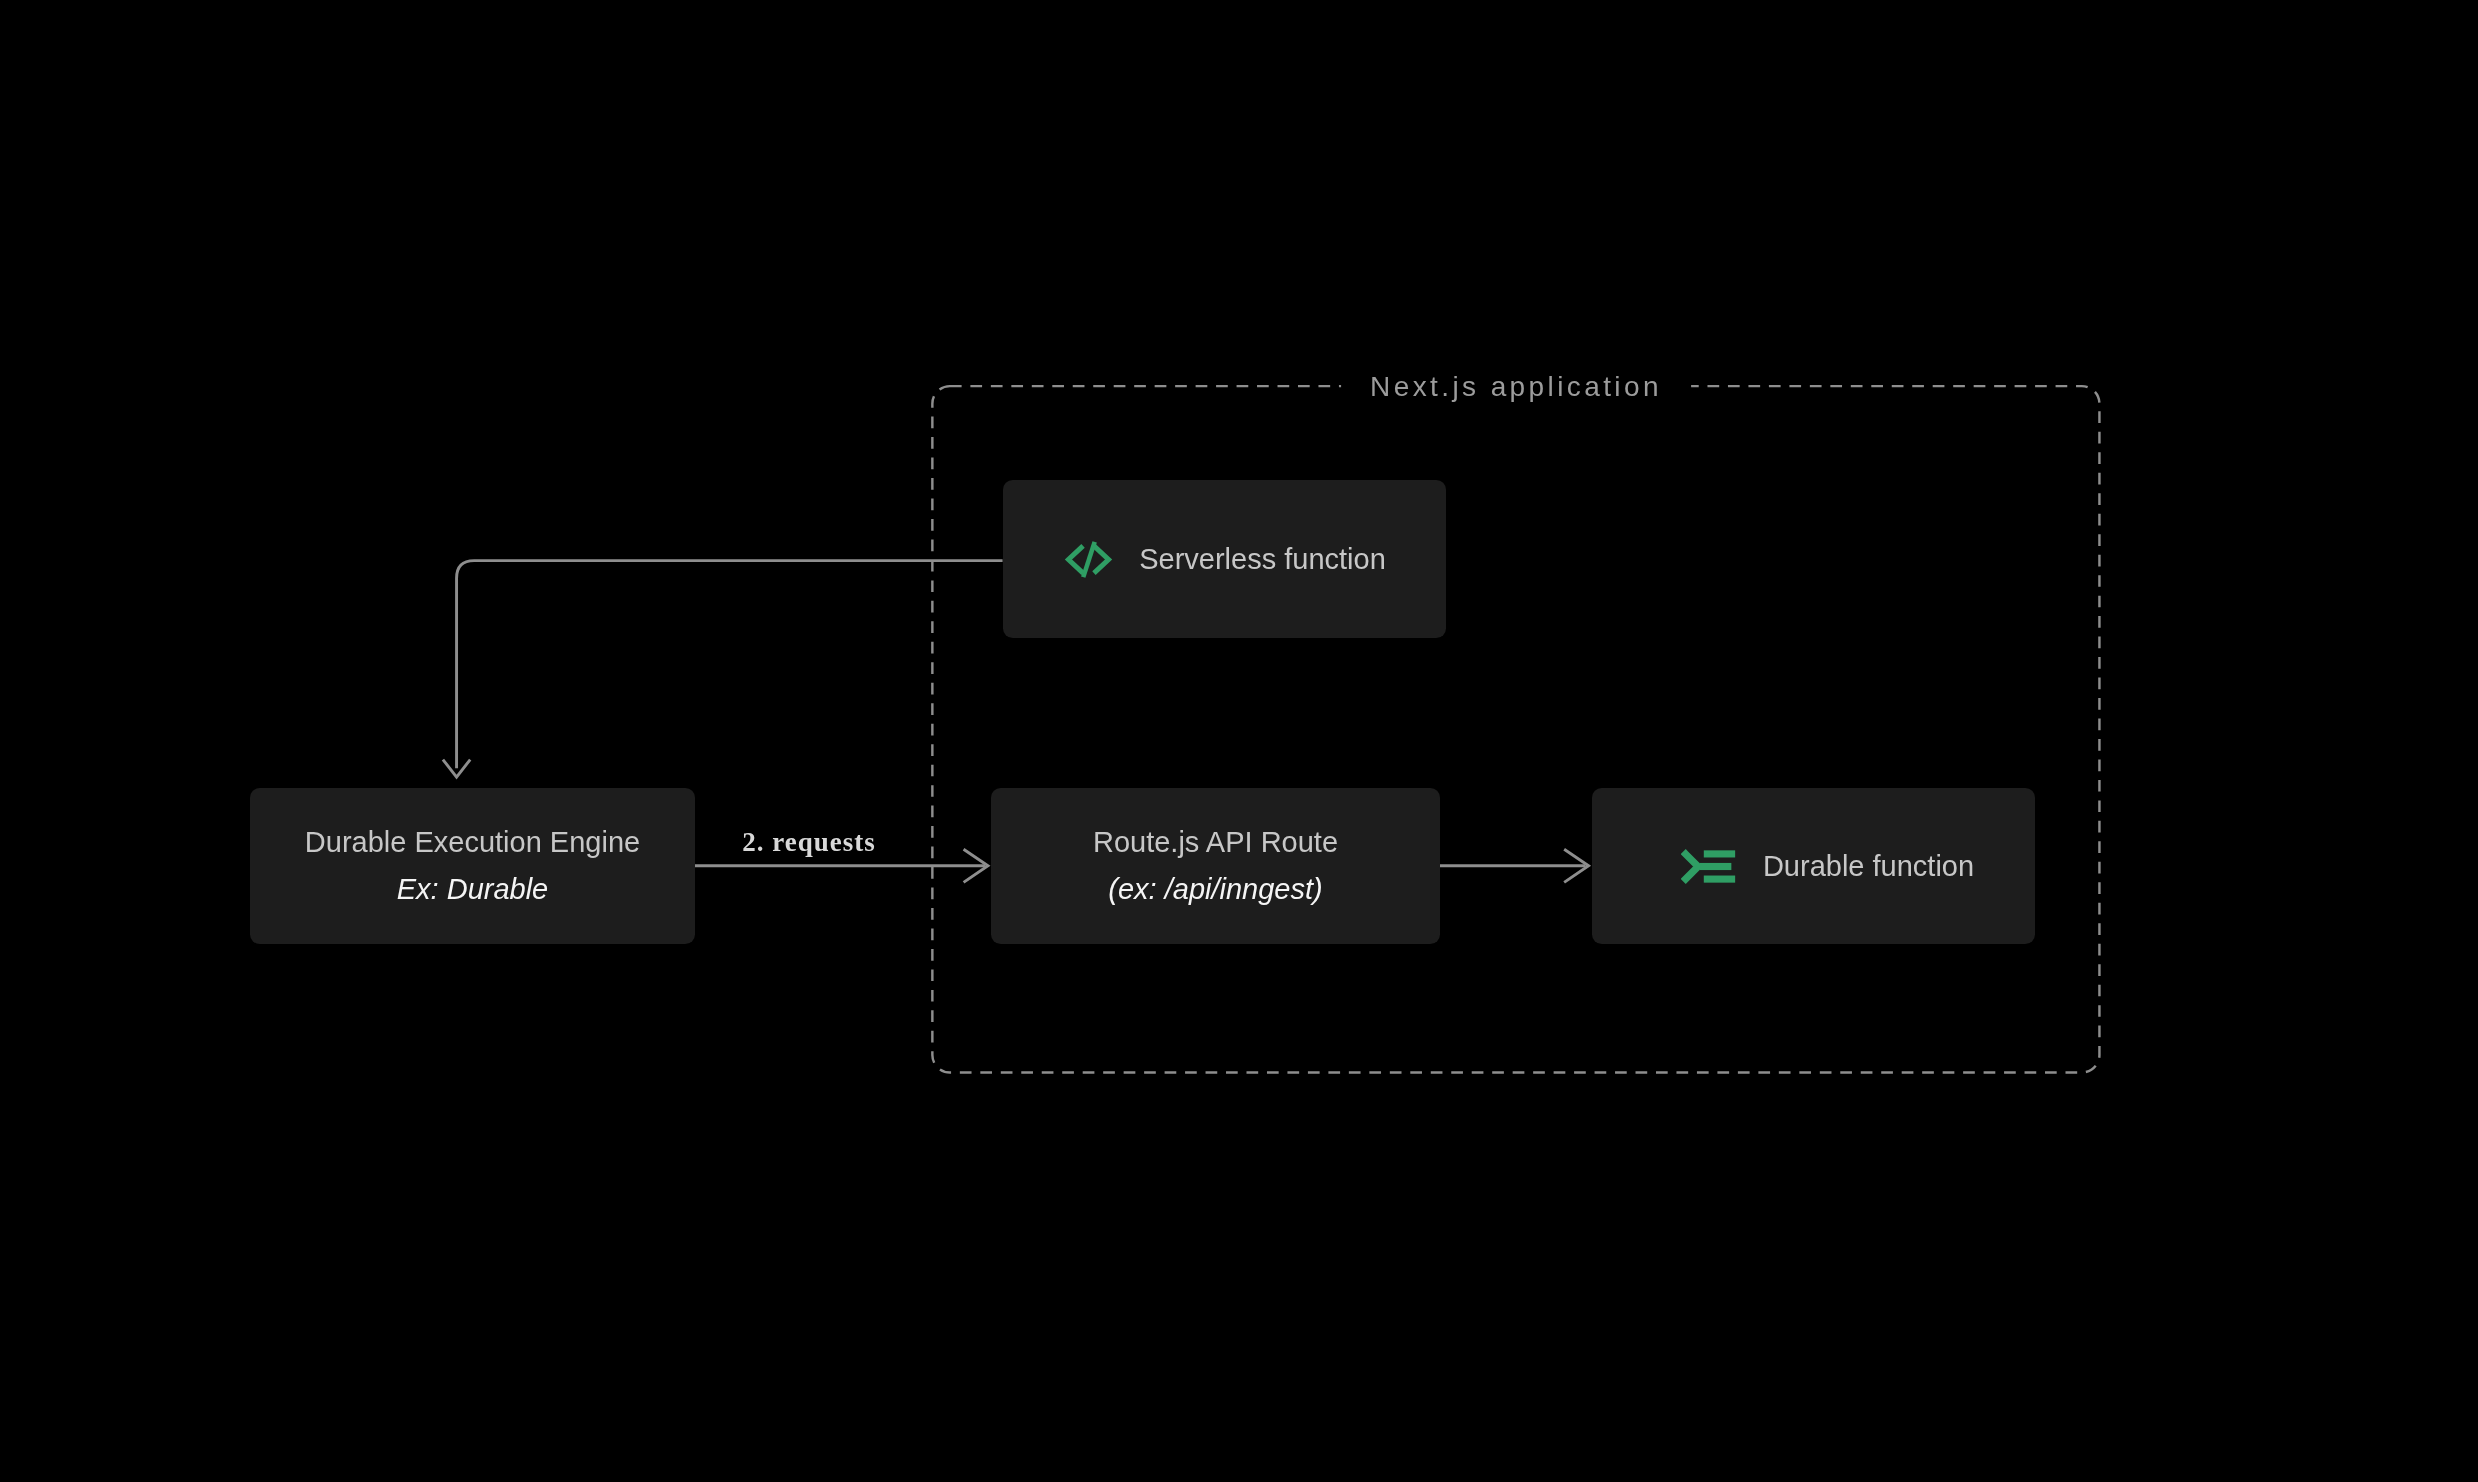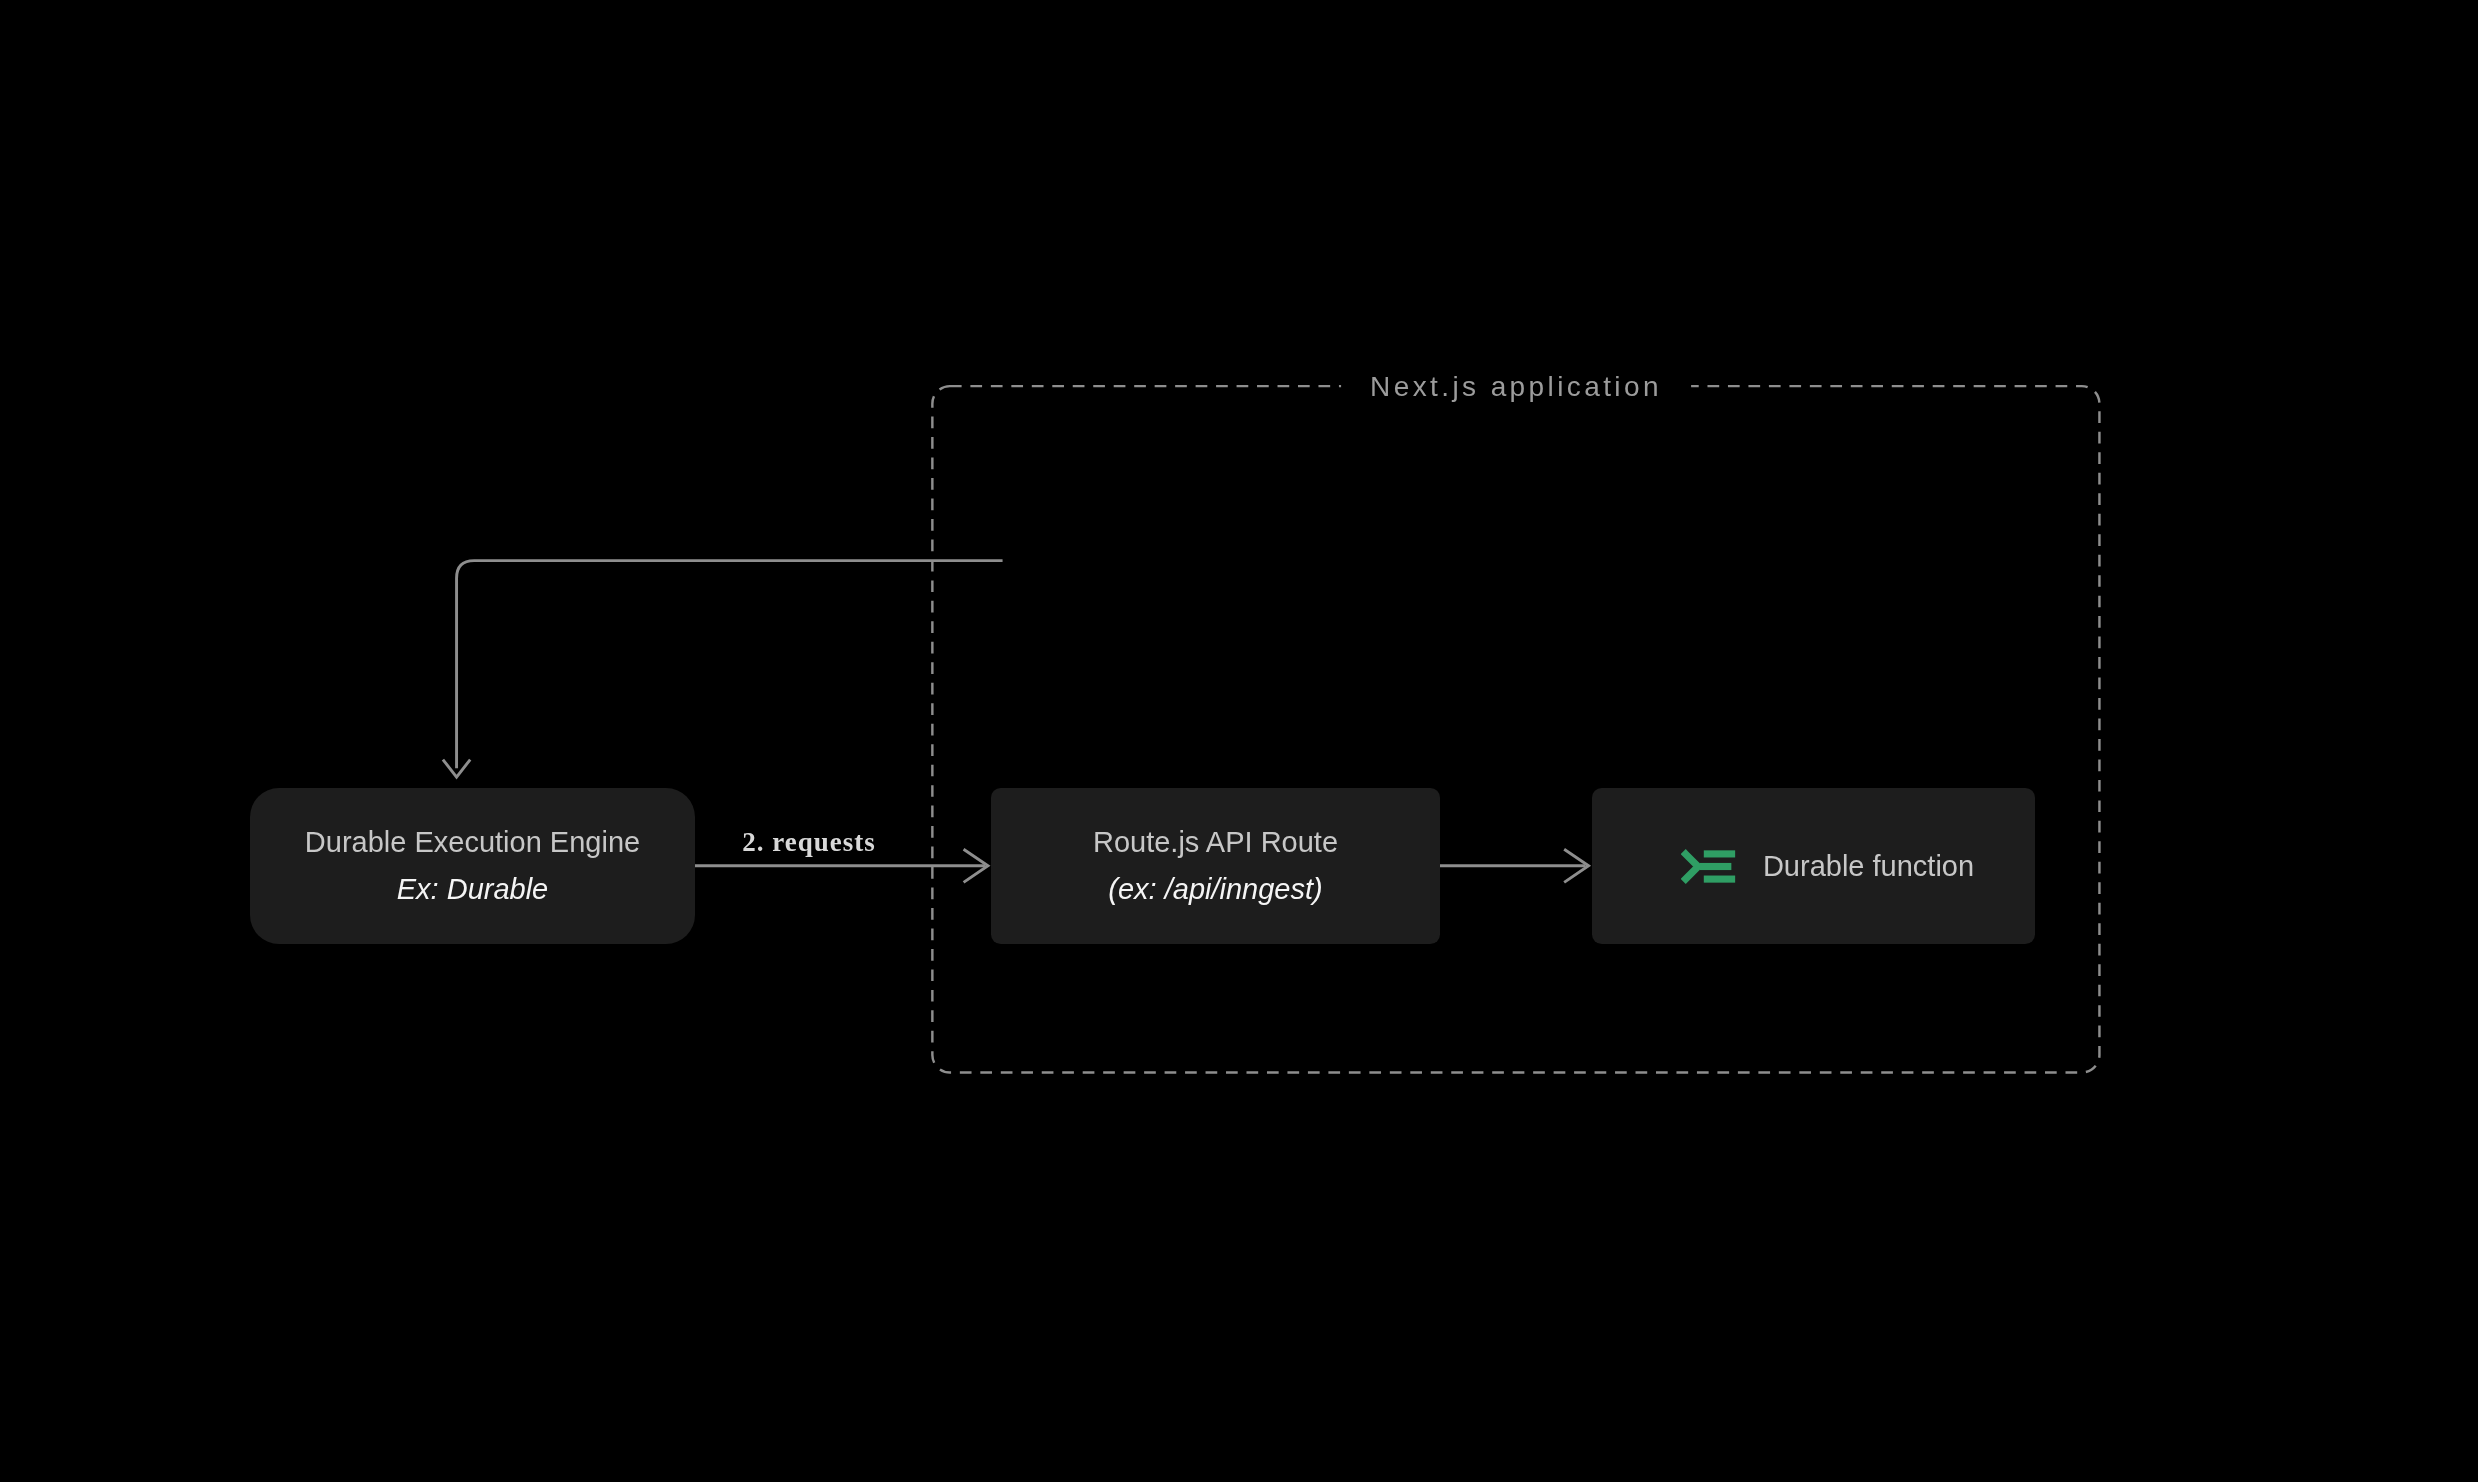--- a/index.html
+++ b/index.html
@@ -87,21 +87,21 @@
     transform: translate(-50%, -50%);
     line-height: 41px;
   }
   .arrow-label.one-line {
     left: 809px; top: 842px;
     transform: translate(-50%, -50%);
     letter-spacing: 1px;
     font-family: Liberation Serif, serif;
   }
   #node-serverless { left: 1003px; top: 480px; width: 443px; height: 158px; }
-  #node-engine     { left: 250px;  top: 788px; width: 445px; height: 156px; border-radius: 29px; }
+  #node-engine     { left: 250px;  top: 788px; width: 445px; height: 156px; }
   #node-api-route  { left: 991px; top: 788px; width: 449px; height: 156px; }
   #node-durable    { left: 1592px; top: 788px; width: 443px; height: 156px; padding-left: 28px; }
 </style>
 </head>
 <body>
 
 <div class="diagram">
 
   <svg class="wires" viewBox="0 0 2541 1520">
 
@@ -112,20 +112,28 @@
 
     <path d="M 712 888 L 1010 888" stroke-width="3"></path>
     <polyline points="988,871 1013,888 988,905" stroke-width="3"></polyline>
 
     <path d="M 1476 888 L 1626 888" stroke-width="3"></path>
     <polyline points="1604,871 1629,888 1604,905" stroke-width="3"></polyline>
   </svg>
 
   <div class="container-title">Next.js application</div>
 
+  <div class="node row" id="node-serverless">
+    <svg class="icon" width="51" height="45" viewBox="0 0 56 46">
+      <polyline class="stroke-green" points="20,10 6,23 20,36" stroke-width="5.5"></polyline>
+      <line class="stroke-green" x1="34" y1="6" x2="23" y2="40" stroke-width="5"></line>
+      <polyline class="stroke-green" points="36,10 50,23 36,36" stroke-width="5.5"></polyline>
+    </svg>
+    <span class="node-title">Serverless function</span>
+  </div>
 
   <div class="node col" id="node-engine">
     <span class="node-title">Durable Execution Engine</span>
     <span class="node-sub">Ex: Durable</span>
   </div>
 
   <div class="node col" id="node-api-route">
     <span class="node-title">Route.js API Route</span>
     <span class="node-sub">(ex: /api/inngest)</span>
   </div>

